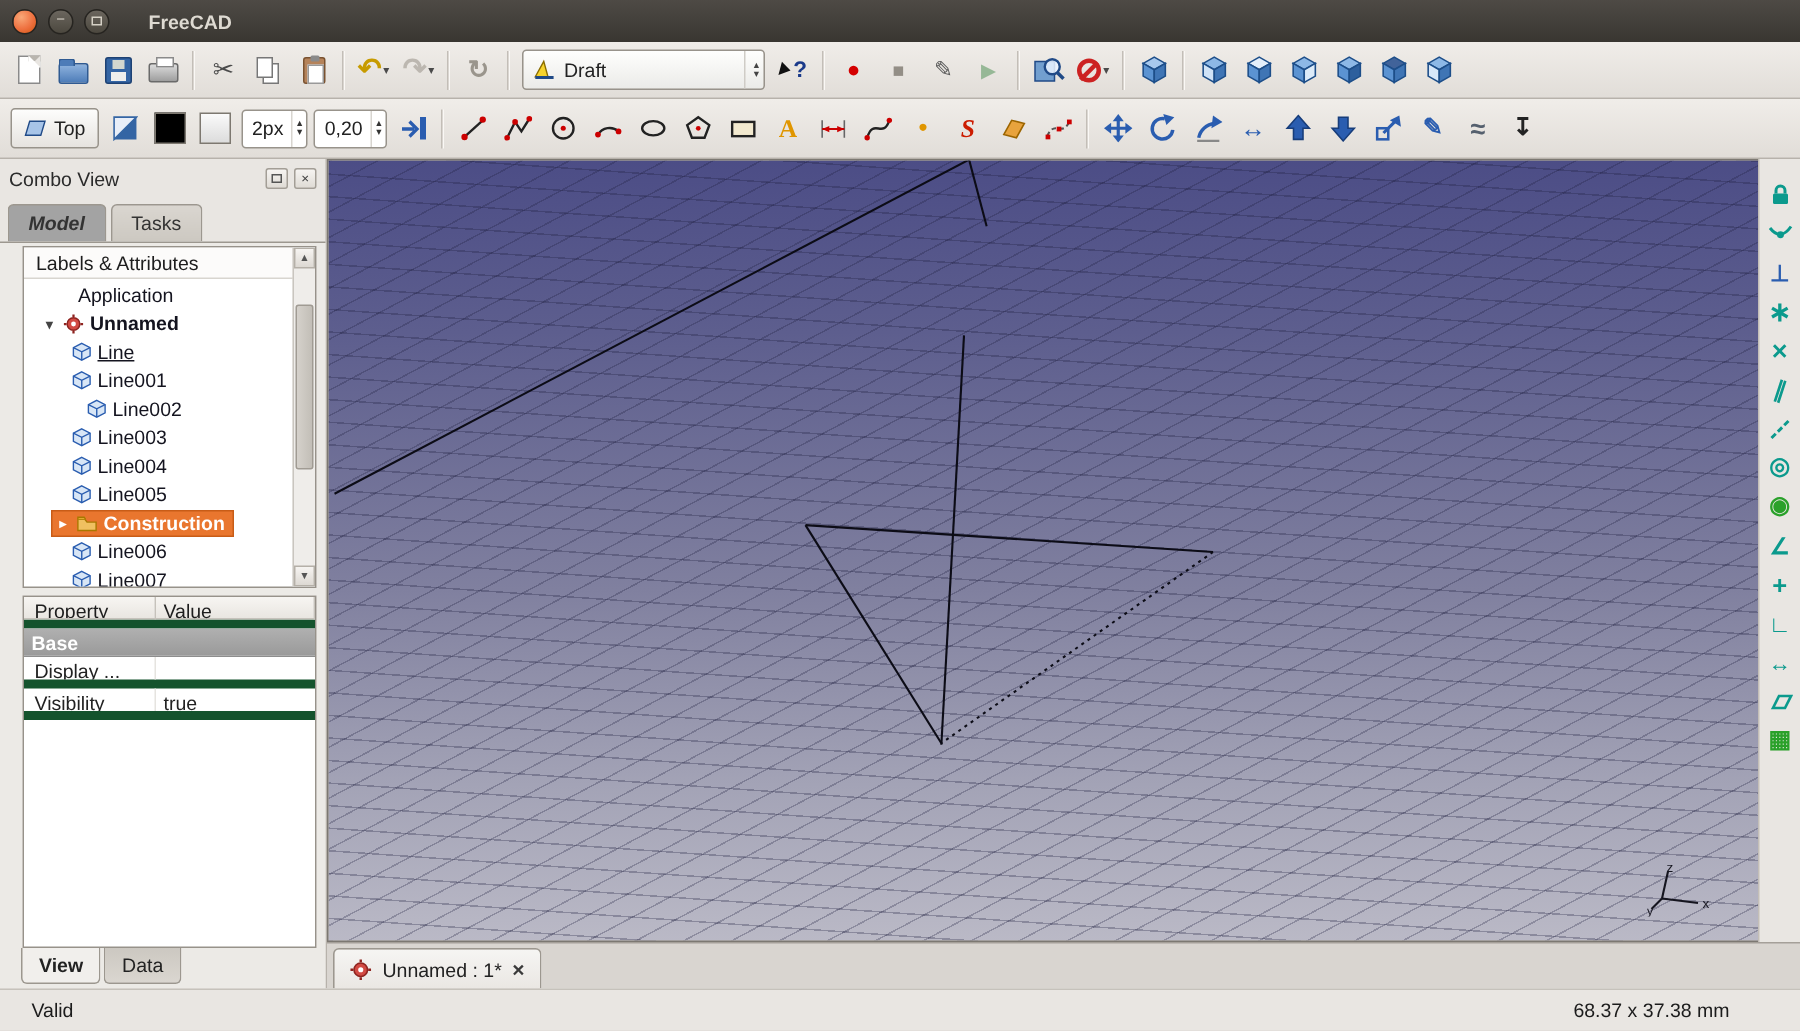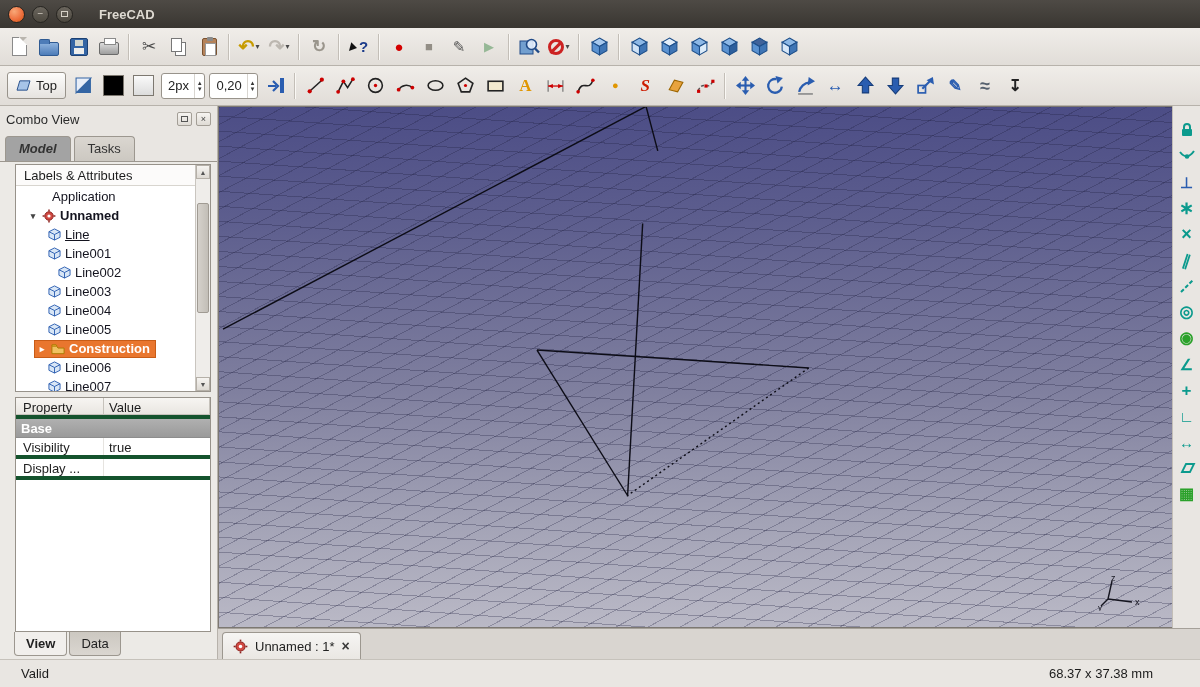--- a/index.html
+++ b/index.html
@@ -89,21 +89,21 @@
 .trow{height:19px;display:flex;align-items:center;gap:4px;color:#14141f;white-space:nowrap;}
 .trow .exp{width:10px;font-size:9px;color:#444;text-align:center;flex:none;}
 .tlabel{line-height:1;}
 .sel-chip{display:flex;align-items:center;gap:4px;background:#e9762e;border:1px solid #c85c17;color:#fff;font-weight:bold;padding:0 5px 0 2px;height:18px;}
 .vscroll{position:absolute;top:0;right:0;width:15px;height:100%;background:#efedea;border-left:1px solid #c9c5bf;display:flex;flex-direction:column;}
 .sarrow{height:14px;display:flex;align-items:center;justify-content:center;font-size:7px;color:#555;background:linear-gradient(#f6f4f1,#ddd9d3);border:1px solid #b5b0a8;}
 .strack{flex:1;position:relative;}
 .sthumb{position:absolute;top:24px;left:1px;right:1px;height:110px;background:linear-gradient(90deg,#d5d1cb,#c2beb7);border:1px solid #a09b93;border-radius:2px;}
 
 .props{margin:5px 6px 0 15px;border:1px solid #97928a;background:#fff;flex:1;min-height:0;display:flex;flex-direction:column;}
-.prow{display:flex;height:21px;line-height:20px;border-bottom:4px solid #14532d;flex:none;justify-content:flex-end;}
+.prow{display:flex;height:21px;line-height:20px;border-bottom:6px solid #14532d;flex:none;justify-content:flex-end;}
 .pc1{width:88px;padding-left:7px;border-right:1px solid #e6e4e0;overflow:hidden;white-space:nowrap;}
 .pc2{flex:1;padding-left:5px;white-space:nowrap;}
 .phead .pc1,.phead .pc2{background:linear-gradient(#f7f5f2,#e9e6e1);border-right:1px solid #c6c2bb;border-bottom:1px solid #c6c2bb;color:#1d1d1d;}
 .pgroup{height:19px;line-height:19px;background:linear-gradient(#b0b0b0,#9a9a9a);color:#fff;font-weight:bold;padding-left:5px;border-bottom:1px solid #8d8d8d;flex:none;}
 .pfill{flex:1;}
 
 .btabs{display:flex;height:27px;padding-left:14px;align-items:flex-start;flex:none;}
 .btab{padding:4px 11px;border:1px solid #9c978f;border-top:none;background:#f1efec;border-radius:0 0 4px 4px;margin-right:2px;font-weight:bold;}
 .btab.inactive{background:linear-gradient(#ccc8c1,#dad6d0);font-weight:normal;}
 
@@ -176,20 +176,31 @@
     </div>
   <div class="tb">
       <span class="g g-redo">↷</span>
       <span class="dd">▾</span>
     </div>
   <div class="sep"></div>
   <div class="tb">
       <span class="g g-refresh">↻</span>
     </div>
   <div class="sep"></div>
+  <div class="combo">
+    <svg width="15" height="15" viewBox="0 0 16 16">
+        <polygon points="2,13 8,2 11,13" fill="#f6d32d" stroke="#8a6d00"></polygon>
+        <line x1="2" y1="13.5" x2="15" y2="13.5" stroke="#204a87" stroke-width="2"></line>
+      </svg>
+    <span>Draft</span>
+    <span class="cspin">
+        <span>▴</span>
+        <span>▾</span>
+      </span>
+  </div>
   <div class="tb">
       <span class="g g-qm">?</span>
     </div>
   <div class="sep"></div>
   <div class="tb">
       <span class="g g-rec">●</span>
     </div>
   <div class="tb">
       <span class="g g-stop">■</span>
     </div>
@@ -558,26 +569,26 @@
         </div>
       </div>
 
       <div class="props">
         <div class="prow phead">
           <div class="pc1">Property</div>
           <div class="pc2">Value</div>
         </div>
         <div class="pgroup">Base</div>
         <div class="prow">
+          <div class="pc1">Display ...</div>
+          <div class="pc2"></div>
+        </div>
+        <div class="prow">
           <div class="pc1">Visibility</div>
           <div class="pc2">true</div>
-        </div>
-        <div class="prow">
-          <div class="pc1">Display ...</div>
-          <div class="pc2"></div>
         </div>
         <div class="pfill"></div>
       </div>
 
       <div class="btabs">
         <div class="btab">View</div>
         <div class="btab inactive">Data</div>
       </div>
     </div>
   </div>

